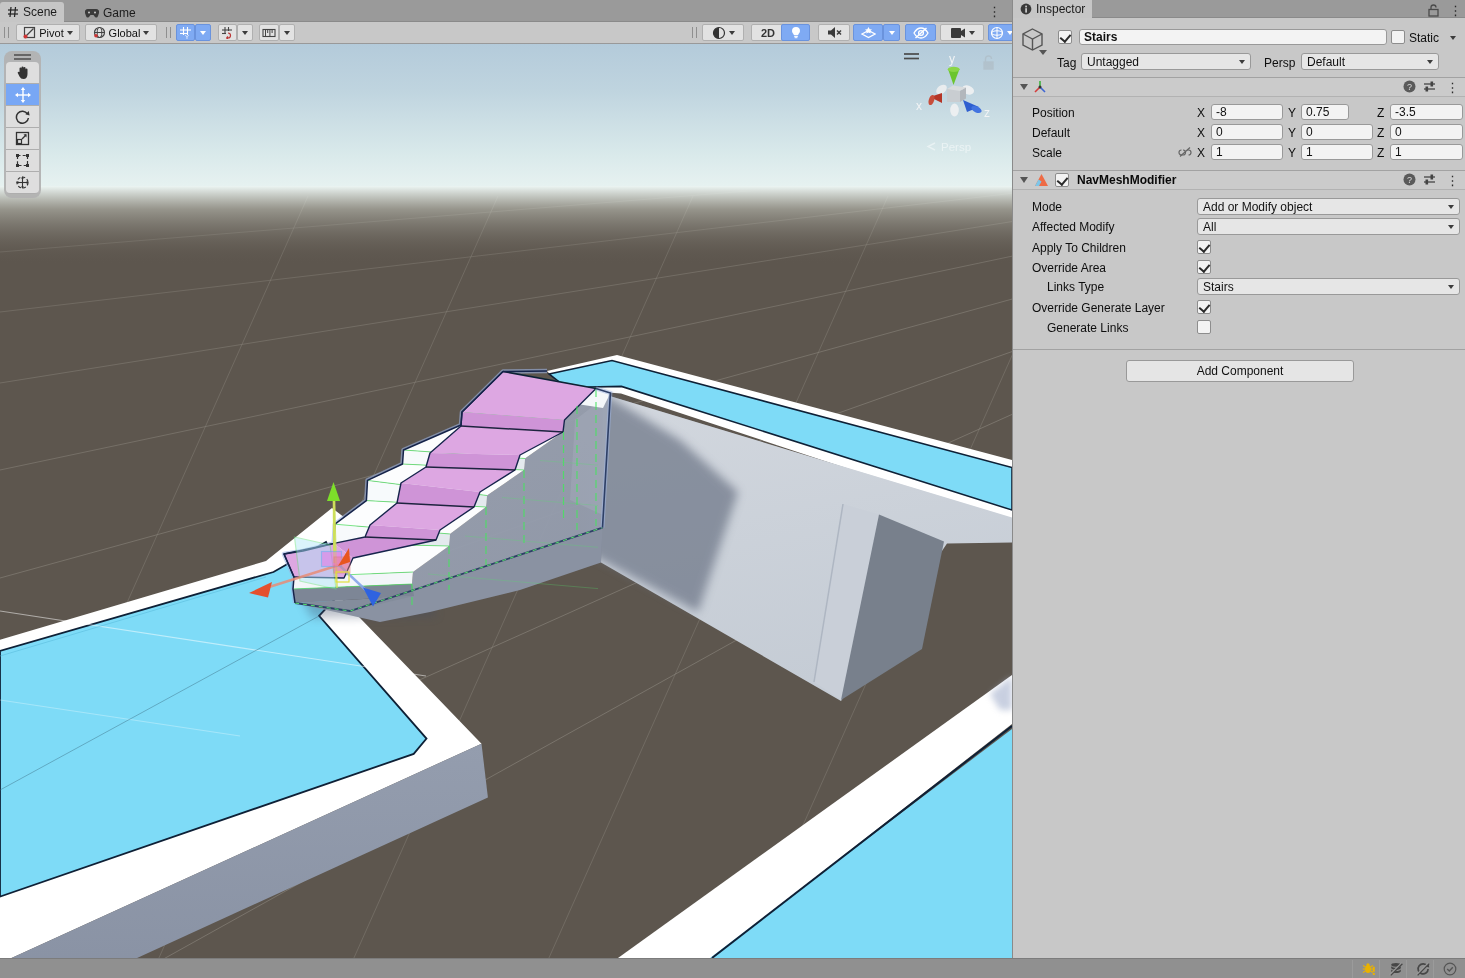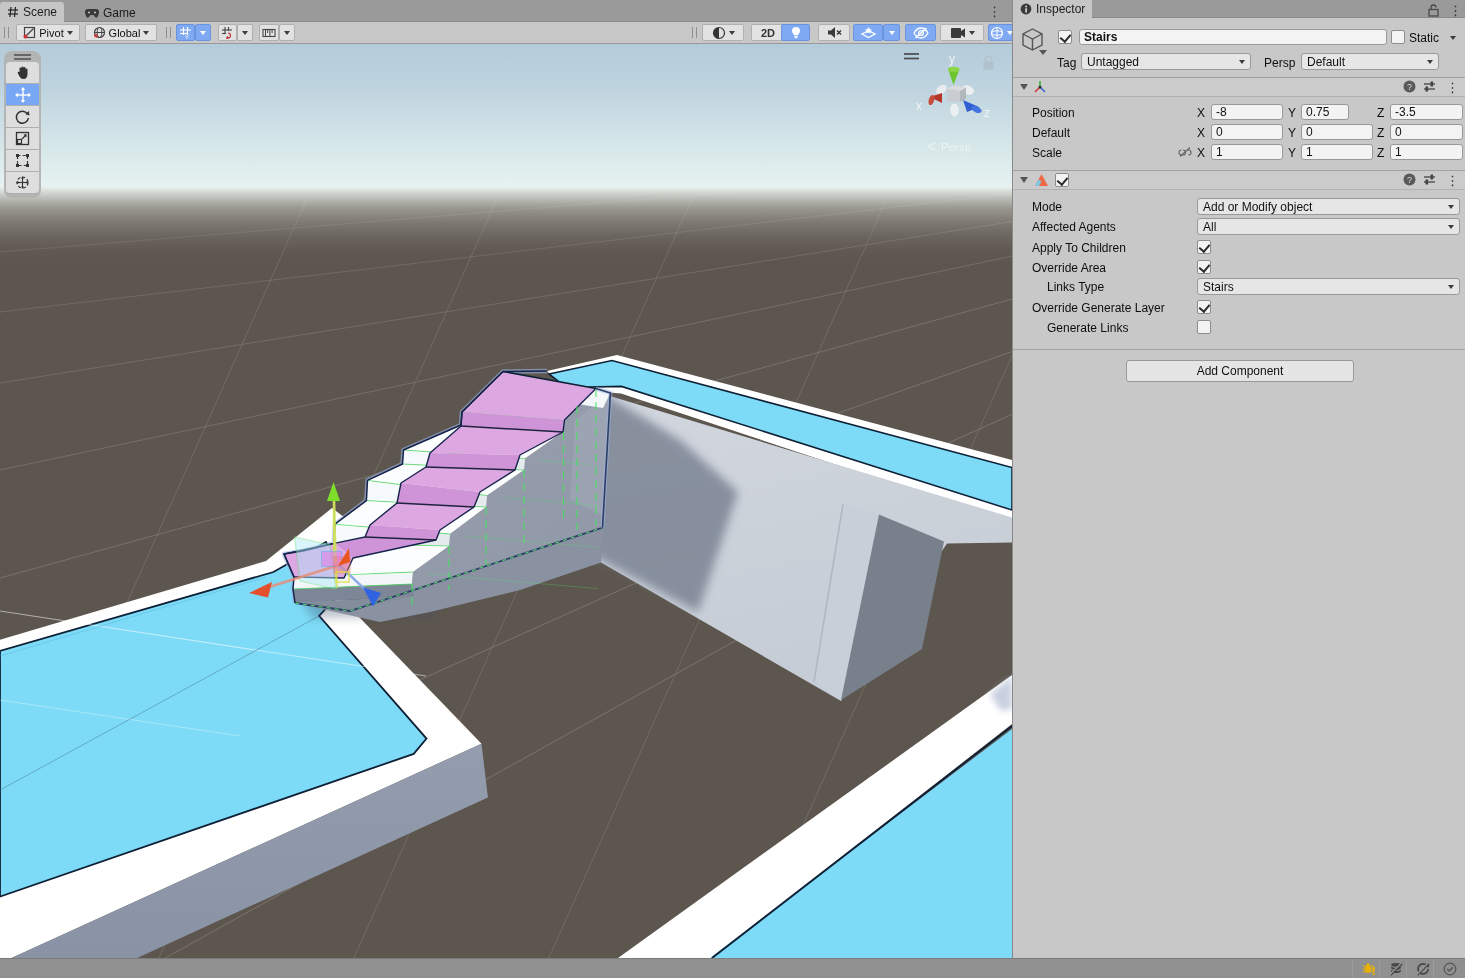--- a/index.html
+++ b/index.html
@@ -496,36 +496,39 @@
     <div class="field" style="left:288px;top:144px;width:72px">1</div>
     <div class="lbl" style="left:364px;top:146px">Z</div>
     <div class="field" style="left:377px;top:144px;width:73px">1</div>
 <div class="hdr" style="top:170px"></div>
 <div class="exp" style="left:7px;top:177px"></div>
 <div class="abs" style="left:21px;top:173px"><svg width="15" height="15" viewBox="0 0 15 15">
         <polygon points="7.5,1 14,13 1,13" fill="#ee6b45"></polygon>
         <polygon points="1,13 5,13 7.5,8.5 4.5,6.5" fill="#7ec6e8"></polygon>
       </svg></div>
 <div class="check on" style="left:42px;top:173px"></div>
+<div class="hdr" style="top:170px;background:none;border:none">
+      <b style="left:64px;top:3px">NavMeshModifier</b>
+    </div>
 <div class="abs" style="left:390px;top:173px"><svg width="13" height="13" viewBox="0 0 13 13">
         <circle cx="6.5" cy="6.5" r="6" fill="#5a5a5a"></circle>
         <text x="4" y="9.5" font-size="9" fill="#ddd" font-family="Liberation Sans">?</text>
       </svg></div>
 <div class="abs" style="left:410px;top:174px"><svg width="13" height="12" viewBox="0 0 13 12">
         <g stroke="#444" stroke-width="1.3">
           <line x1="1" y1="3" x2="12" y2="3"></line>
           <line x1="1" y1="8" x2="12" y2="8"></line>
         </g>
         <rect x="7.5" y="0.5" width="2.6" height="5" fill="#444"></rect>
         <rect x="2.5" y="5.5" width="2.6" height="5" fill="#444"></rect>
       </svg></div>
 <div class="abs" style="left:433px;top:173px;font-size:13px;color:#2a2a2a">⋮</div>
 <div class="lbl" style="left:19px;top:200px">Mode</div>
 <div class="drop" style="left:184px;top:198px;width:263px">Add or Modify object<span class="caret"></span></div>
-<div class="lbl" style="left:19px;top:220px">Affected Agents</div>
+<div class="lbl" style="left:19px;top:220px">Affected Modify</div>
 <div class="drop" style="left:184px;top:218px;width:263px">All<span class="caret"></span></div>
 <div class="lbl" style="left:19px;top:241px">Apply To Children</div>
 <div class="check on" style="left:184px;top:240px"></div>
 <div class="lbl" style="left:19px;top:261px">Override Area</div>
 <div class="check on" style="left:184px;top:260px"></div>
 <div class="lbl" style="left:34px;top:280px">Links Type</div>
 <div class="drop" style="left:184px;top:278px;width:263px">Stairs<span class="caret"></span></div>
 <div class="lbl" style="left:19px;top:301px">Override Generate Layer</div>
 <div class="check on" style="left:184px;top:300px"></div>
 <div class="lbl" style="left:34px;top:321px">Generate Links</div>

